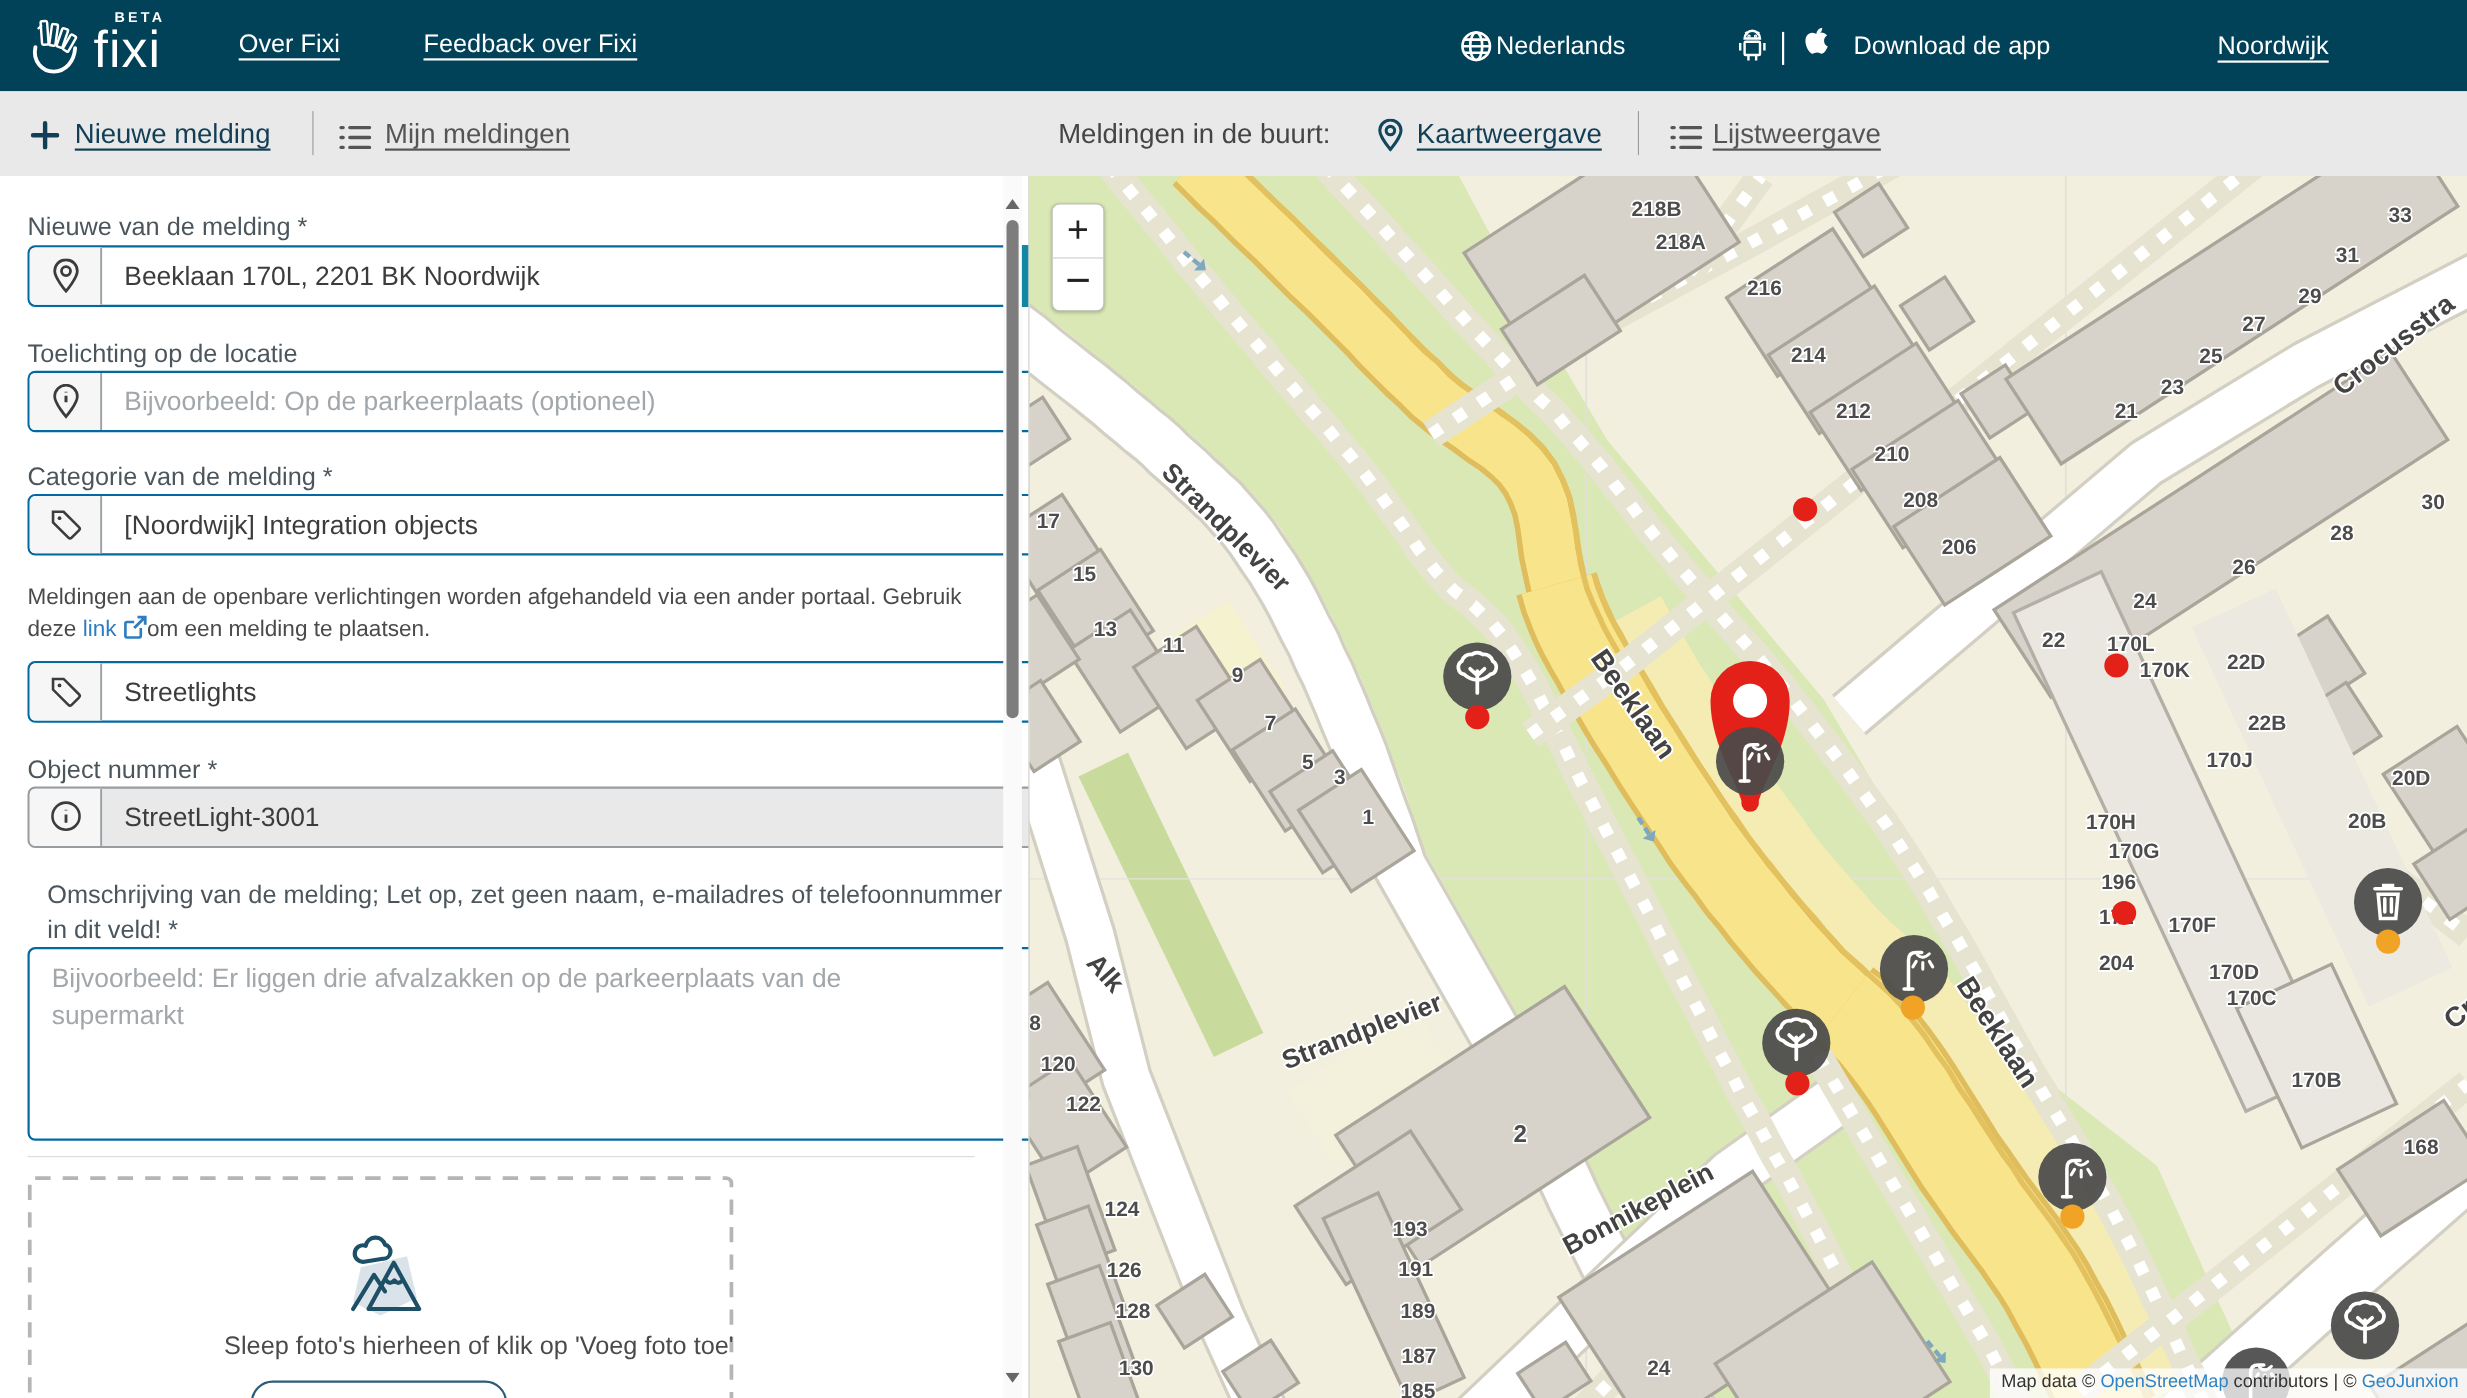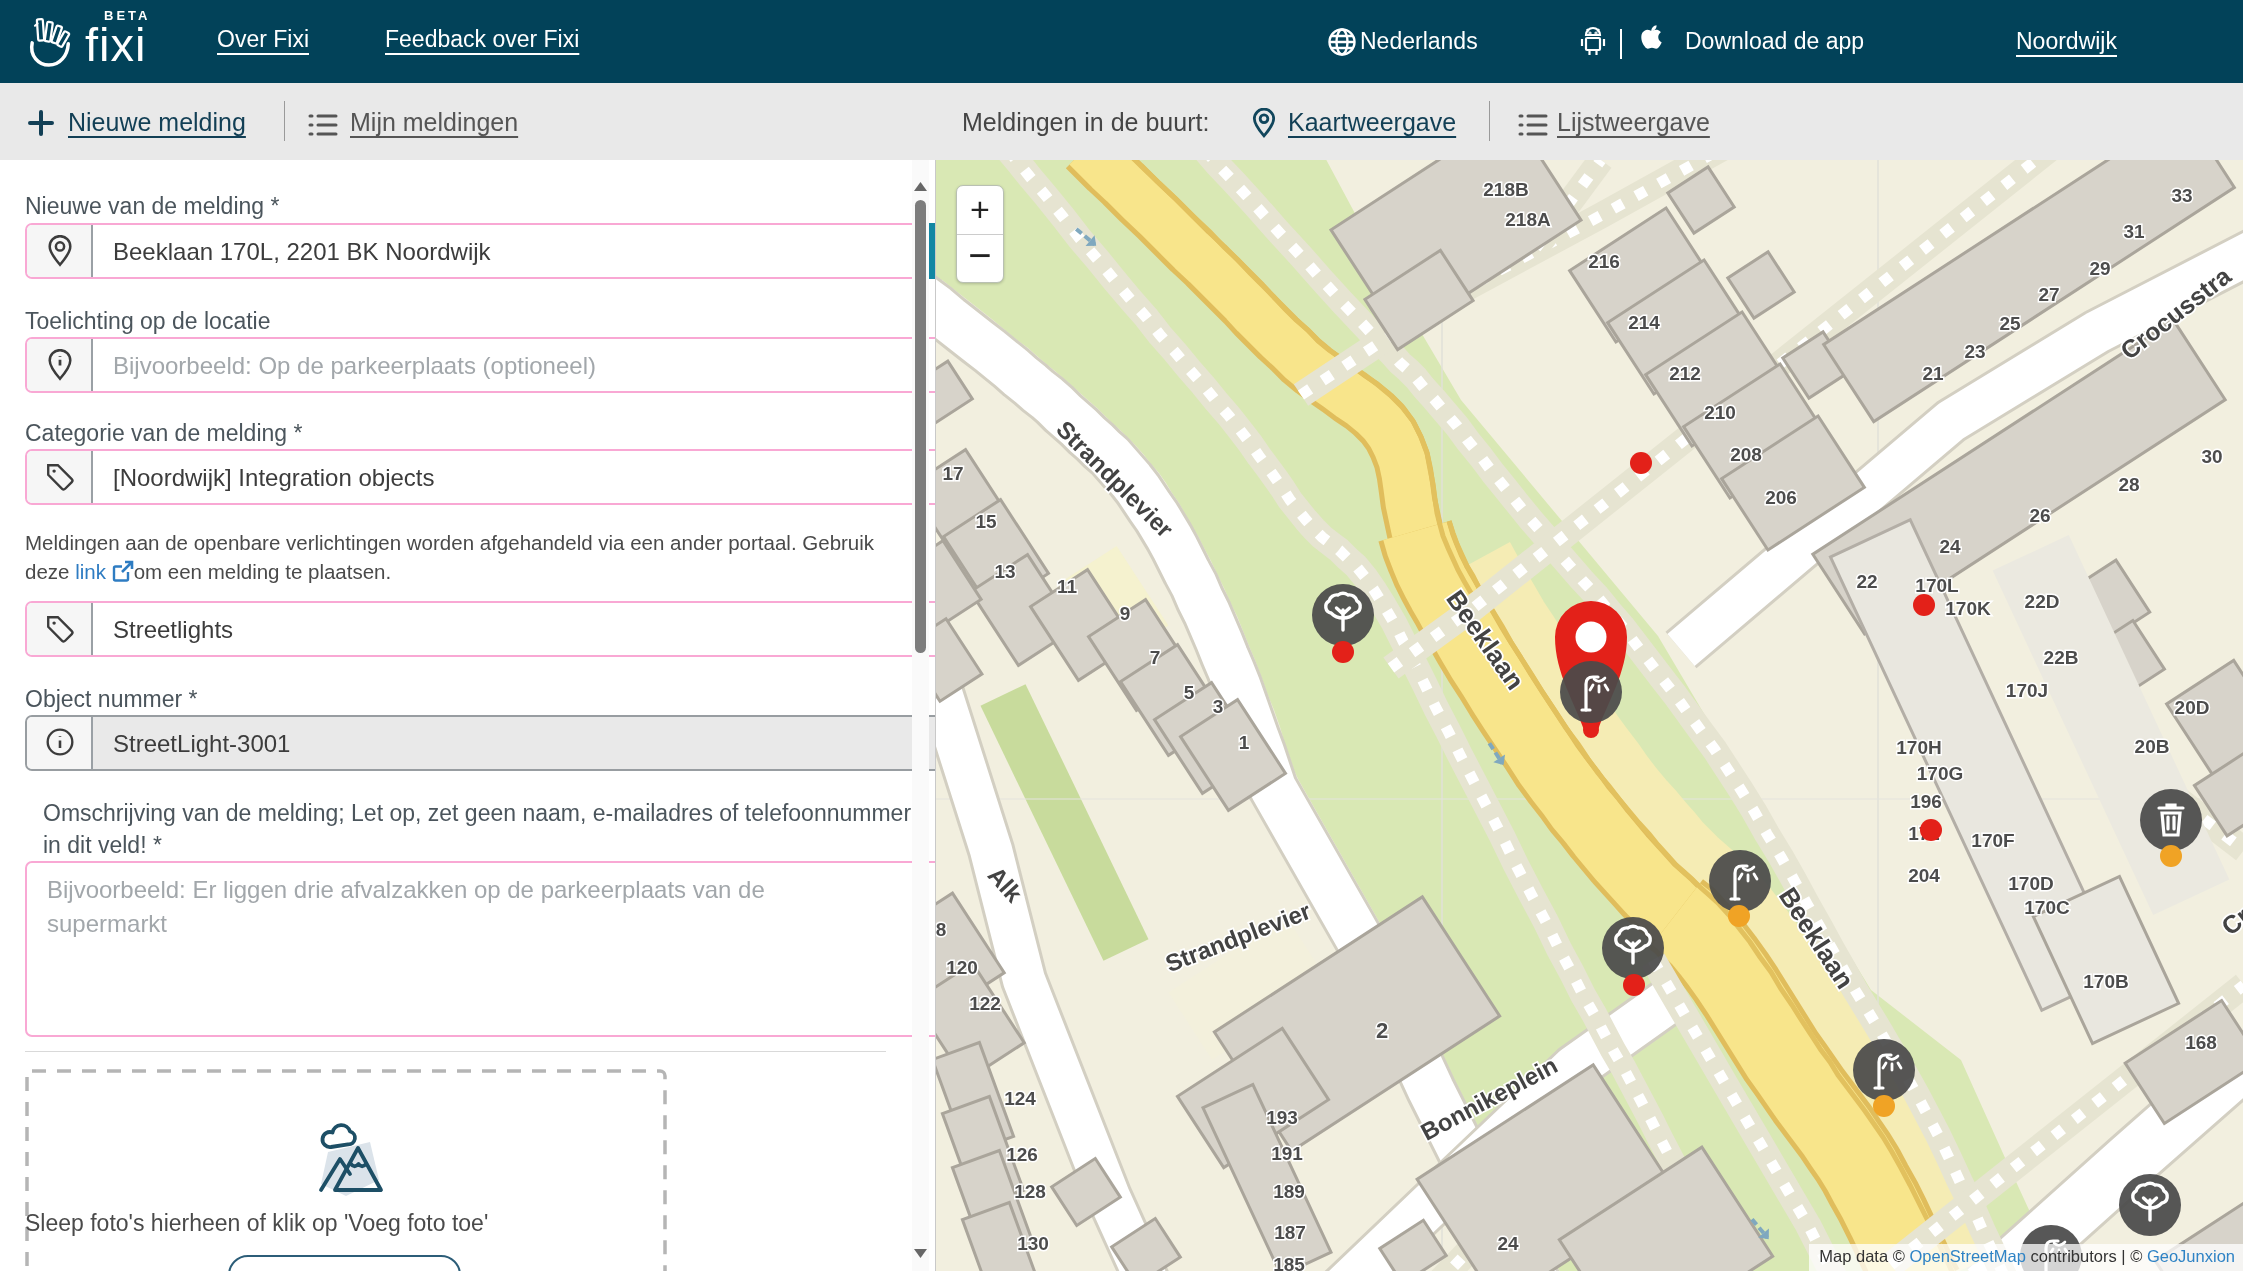--- a/index.html
+++ b/index.html
@@ -10,21 +10,21 @@
 .nav{position:absolute;top:26px;font-size:23px}
 .hright{position:absolute;top:28px;font-size:23px;color:#fff}
 .subbar{position:absolute;left:0;top:83px;width:2243px;height:77px;background:#e9e9e9}
 .subbar .item{position:absolute;top:25px;font-size:25px;white-space:nowrap}
 .vdiv{position:absolute;top:18px;width:1px;height:40px;background:#9a9a9a}
 .lnk1{color:#123f55;font-weight:normal;text-decoration:underline;text-underline-offset:5px}
 .lnk2{color:#555;text-decoration:underline;text-underline-offset:5px}
 .gtxt{color:#454545}
 .panel{position:absolute;left:0;top:160px;width:912px;height:1111px;background:#fff}
 .lbl{position:absolute;font-size:23px;color:#4b555c;white-space:nowrap}
-.fld{position:absolute;left:25px;width:963px;height:56px;border:2px solid #f9a8d4;border-radius:7px;background:#fff}
+.fld{position:absolute;left:25px;width:963px;height:56px;border:2px solid #0369a1;border-radius:7px;background:#fff}
 .ibox{position:absolute;left:0;top:0;width:66px;height:52px;background:#f6f6f6;border-right:2px solid #9aa0a5;border-radius:5px 0 0 5px}
 .ftxt{position:absolute;left:86px;top:13px;font-size:24px;color:#3c3c3c;white-space:nowrap}
 .ph{color:#a2a7ab}
 .chev{position:absolute;right:22px;top:20px}
 .scroll{position:absolute;left:912px;top:160px;width:17px;height:1111px;background:#fafafa}
 .thumb{position:absolute;left:3px;top:40px;width:11px;height:453px;background:#7d7d7d;border-radius:6px}
 .map{position:absolute;left:935px;top:160px;width:1308px;height:1111px;background:#f2efdf;border-left:1px solid #c9c9c9}
 .zoomc{position:absolute;left:20px;top:25px;width:48px;height:98px;background:#fff;border:1px solid #b9c0b3;border-radius:7px;box-shadow:0 1px 3px rgba(0,0,0,.2)}
 .zoomc div{width:100%;height:49px;text-align:center;font-size:34px;line-height:46px;color:#222;font-weight:500}
 .attrib{position:absolute;right:0;bottom:0;height:27px;background:rgba(255,255,255,.75);font-size:16.5px;color:#333;padding:3px 8px 0 10px;white-space:nowrap}
@@ -172,21 +172,21 @@
   <div style="position:absolute;left:25px;top:909px;width:642px;height:202px">
     <div style="position:absolute;left:281px;top:51px"><svg width="80" height="80" viewBox="0 0 80 80">
 <polygon points="22,32 64,22 73,60 40,76 15,64" fill="#dbe3ea"></polygon>
 <g fill="none" stroke="#1d4f66" stroke-width="3.8" stroke-linejoin="round" stroke-linecap="round">
 <path d="M25 27 a7.5 7.5 0 1 1 1.5-14.5 a9 9 0 0 1 17.5-1 a6.5 6.5 0 0 1 -2 12.8 z"></path>
 <path d="M15 70 L34 39 L44 54"></path>
 <path d="M29 70 L52 28 L75 70 z"></path>
 <path d="M45 44 q3.5 4.5 7.5 0 q3.5 4.5 7.5 0"></path>
 </g>
         </svg></div>
-    <div style="position:absolute;left:0;width:100%;top:141px;text-align:left;font-size:23px;color:#4a4a4a">Sleep foto's hierheen of klik op 'Voeg foto toe'</div>
+    <div style="position:absolute;left:0;width:100%;top:141px;text-align:right;font-size:23px;color:#4a4a4a">Sleep foto's hierheen of klik op 'Voeg foto toe'</div>
     <div style="position:absolute;left:203px;top:186px;width:233px;height:40px;border:2px solid #2c5d78;border-radius:22px"></div>
   </div>
 </div>
 <div class="scroll">
   <div style="position:absolute;left:2px;top:17px"><svg width="13" height="9" viewBox="0 0 13 9">
         <path d="M6.5 0 L13 9 H0 z" fill="#676767"></path>
       </svg></div>
   <div class="thumb"></div>
   <div style="position:absolute;left:2px;bottom:9px"><svg width="13" height="9" viewBox="0 0 13 9">
         <path d="M6.5 9 L13 0 H0 z" fill="#676767"></path>

